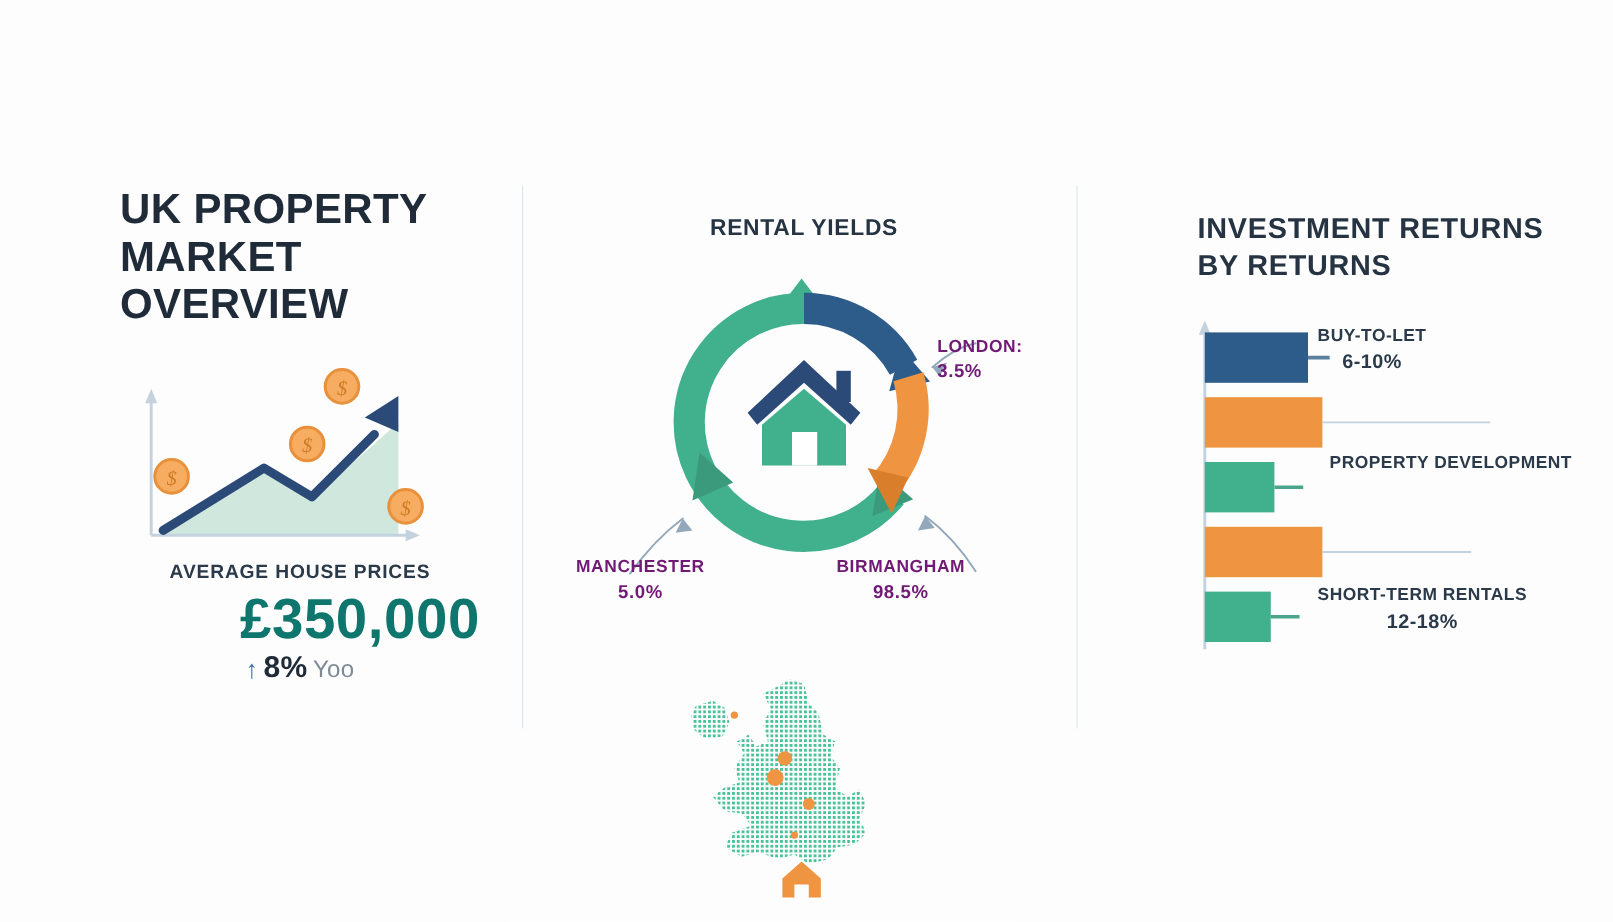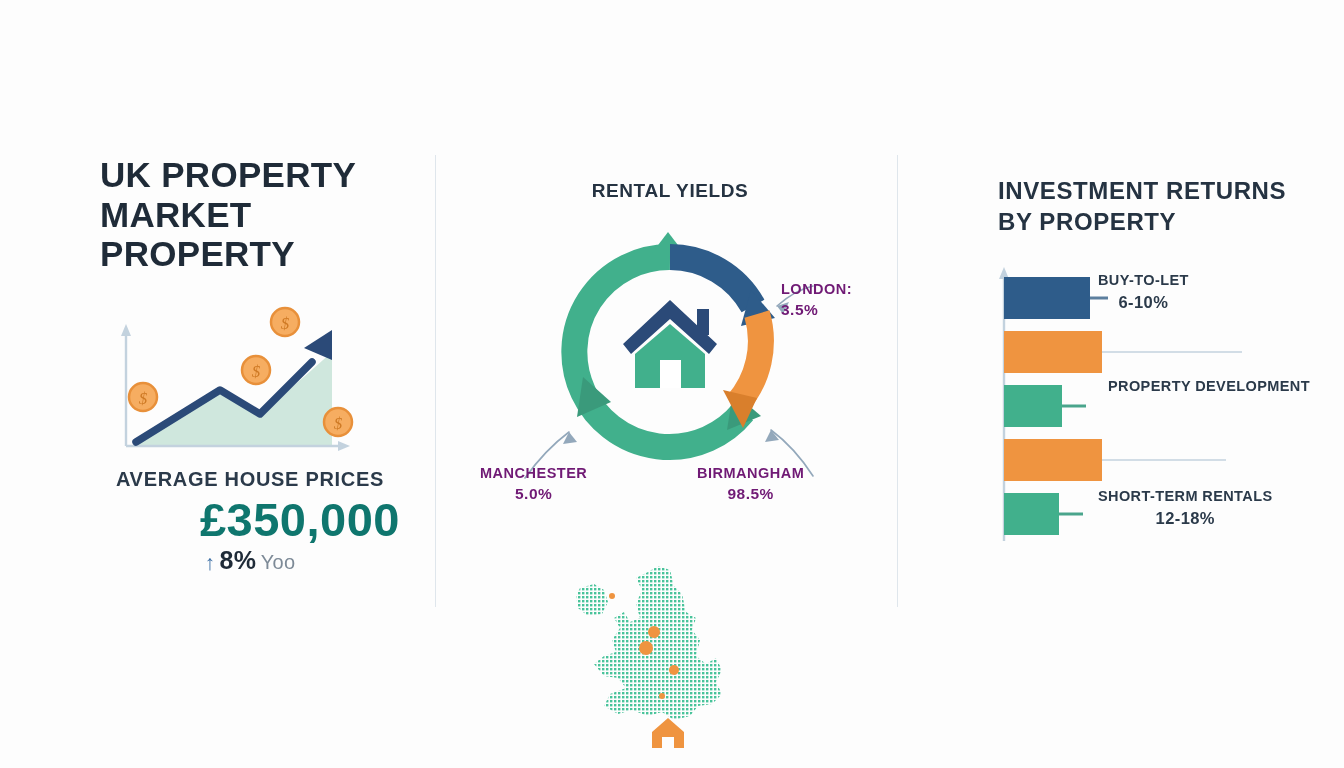--- a/index.html
+++ b/index.html
@@ -55,21 +55,21 @@
     margin: 0;
   }
   .section-title.right-title {
     font-size: 24px;
     line-height: 1.3;
     text-align: left;
   }
   .section-title.center-title { text-align: center; }
 
   .stat-label {
-    font-size: 20px;
+    font-size: 16px;
     font-weight: bold;
     color: #2b3a4a;
     letter-spacing: 0.7px;
     text-align: center;
     margin: 0;
   }
   .stat-value {
     font-size: 47px;
     font-weight: bold;
     color: #0f766e;
@@ -143,21 +143,21 @@
 <div class="canvas">
 
   <div class="divider left-div"></div>
   <div class="divider right-div"></div>
 
   <div class="panel panel-left">
 
     <h1 class="main-title">
       <span>UK PROPERTY</span><br>
       <span>MARKET</span><br>
-      <span>PROPERTY</span>
+      <span>OVERVIEW</span>
     </h1>
 
     <div class="line-chart">
       <svg width="260" height="170" viewBox="0 0 260 170">
 
         <path d="M 32 152 L 75 122 L 120 96 L 160 120 L 205 82 L 232 58 L 232 152 Z" fill="#cfe7dd"></path>
 
         <g stroke="#c3d2de" stroke-width="2.4" fill="none">
           <line x1="26" y1="152" x2="26" y2="38"></line>
           <line x1="26" y1="152" x2="242" y2="152"></line>
@@ -276,21 +276,21 @@
           <path d="M 14 0 L 30 14 L 30 30 L 20 30 L 20 19 L 8 19 L 8 30 L -2 30 L -2 14 Z" fill="#ef9440"></path>
         </g>
       </svg>
     </div>
   </div>
 
   <div class="panel panel-right">
 
     <h2 class="section-title right-title">
       <span>INVESTMENT RETURNS</span><br>
-      <span>BY PROPERTY</span>
+      <span>BY RETURNS</span>
     </h2>
 
     <div class="bars-wrap">
       <svg width="320" height="290" viewBox="0 0 320 290" style="display:block">
 
         <line x1="6" y1="282" x2="6" y2="16" stroke="#c3d2de" stroke-width="2.4"></line>
         <path d="M 6 8 L 1 20 L 11 20 Z" fill="#c3d2de"></path>
 
         <rect x="6" y="18" width="86" height="42" fill="#2e5c8a"></rect>
         <line x1="92" y1="39" x2="110" y2="39" stroke="#5c7f9e" stroke-width="3"></line>

